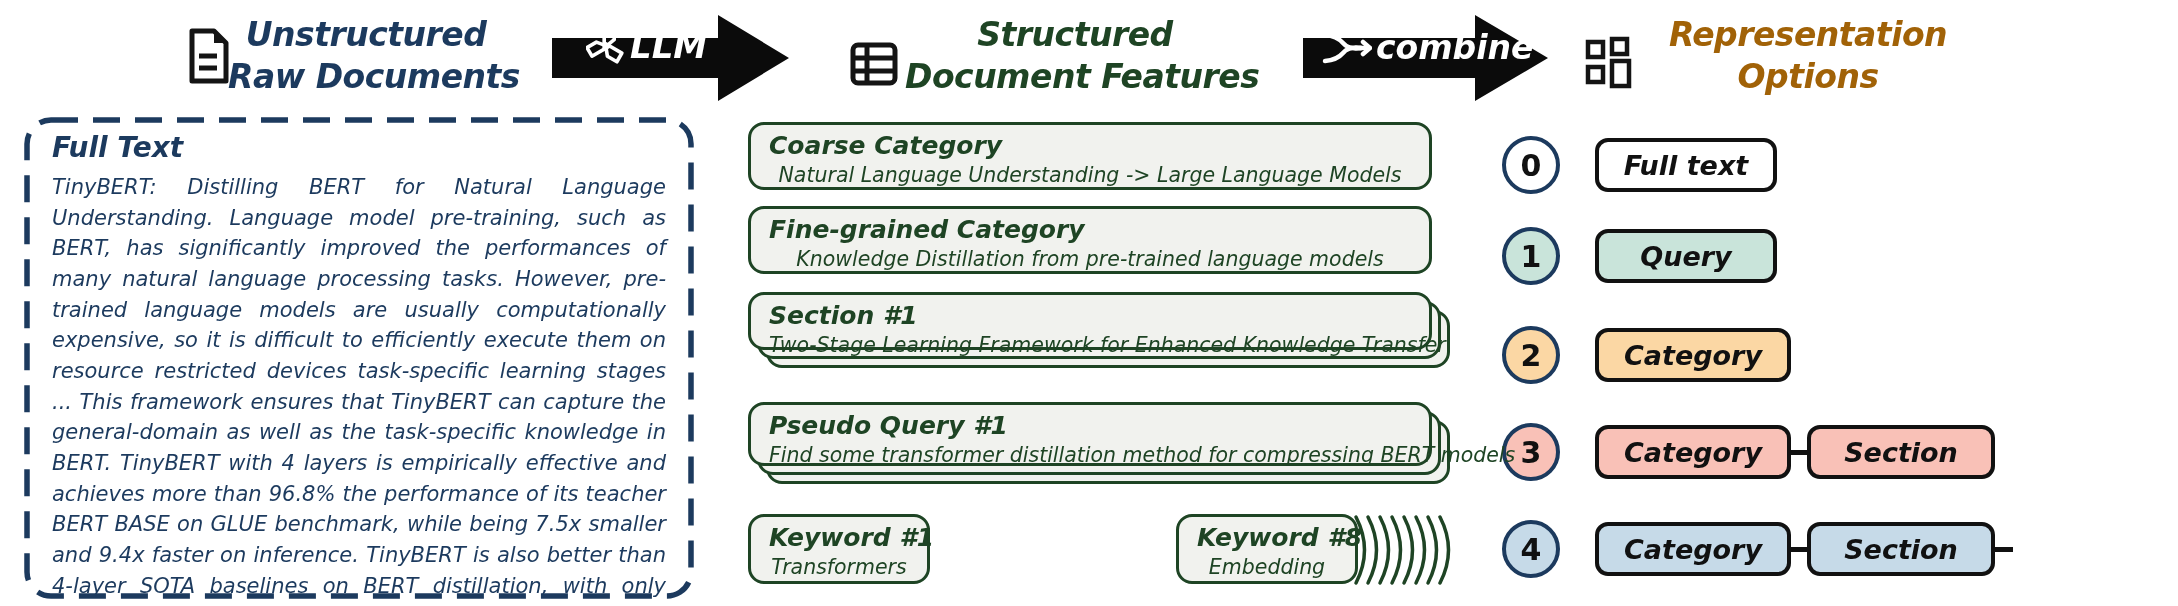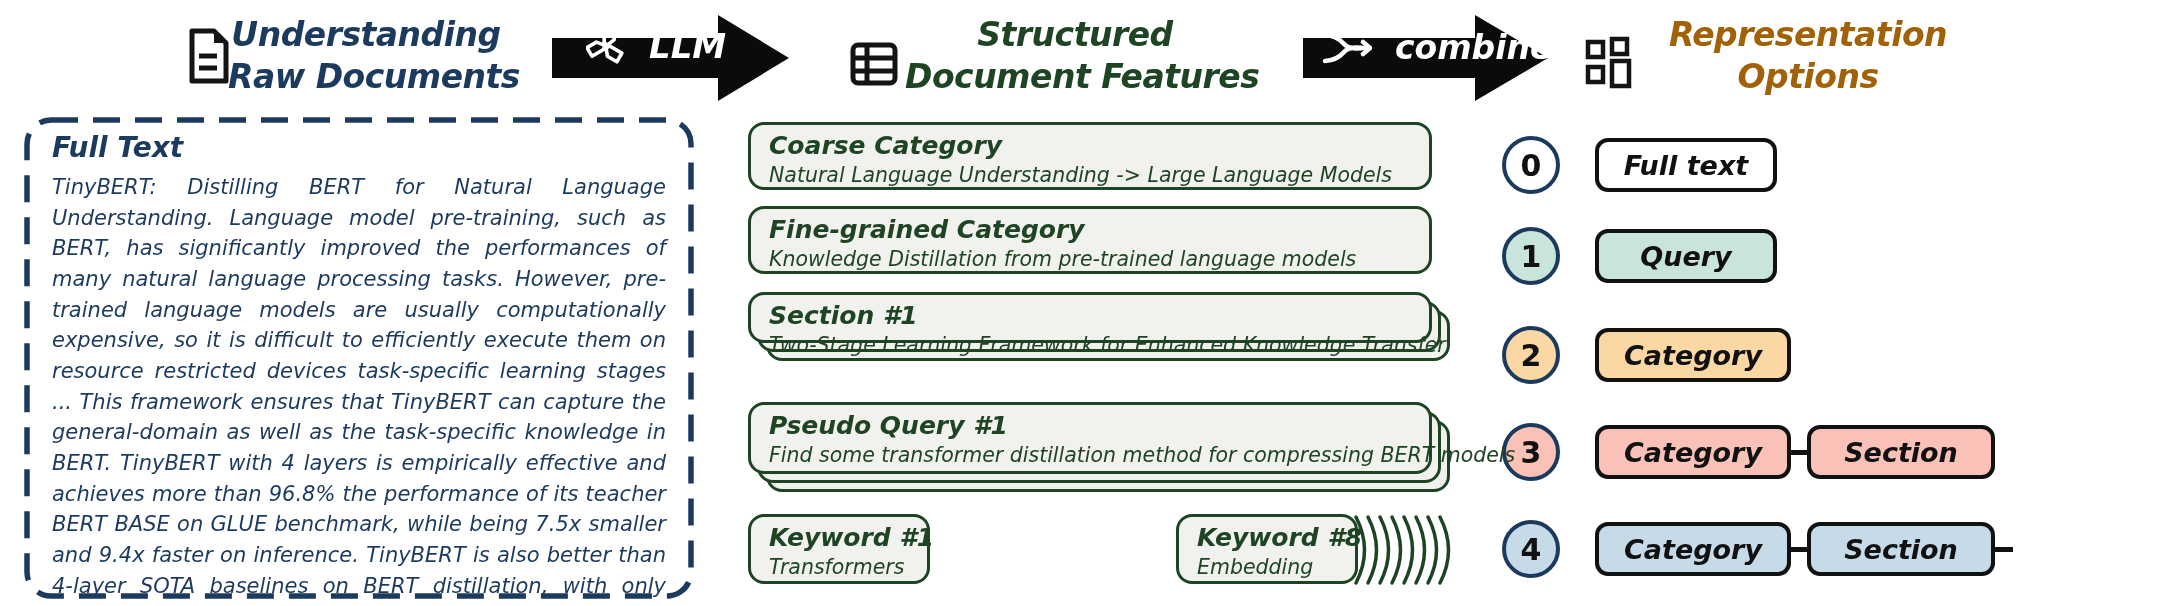--- a/index.html
+++ b/index.html
@@ -9,38 +9,38 @@
   }
   
   .hdr-text{position:absolute;text-align:center;font-style:italic;font-weight:bold;
     font-size:33px;line-height:1.28;letter-spacing:-0.5px;white-space:nowrap;}
   .hdr-navy{color:#1c3a5e;}
   .hdr-green{color:#1e4424;}
   .hdr-black{color:#a16207;}
   .hdr-icon{position:absolute;}
   
   .arrow-svg{position:absolute;}
-  .arrow-content{position:absolute;display:flex;align-items:center;gap:23px;
+  .arrow-content{position:absolute;display:flex;align-items:center;gap:4px;
     color:#ffffff;font-style:italic;font-weight:bold;z-index:3;}
   .arrow-label{font-size:34px;white-space:nowrap;}
   
   .ft-card{position:absolute;left:24px;top:117px;width:670px;height:482px;}
   .ft-border{position:absolute;left:0;top:0;}
   .ft-inner{position:absolute;left:28px;right:28px;top:12px;color:#1c3a5e;font-style:italic;}
   .ft-title{font-size:28px;font-weight:bold;margin:2px 0 8px 0;}
   .ft-body{font-size:21px;line-height:1.46;text-align:justify;}
   
   .feat{position:absolute;width:684px;border-radius:22px;}
   .feat .layer{position:absolute;inset:0;background:#f1f2ee;border:3.5px solid #1e4424;border-radius:16px;}
   .feat .layer.l1{transform:translate(9px,9px);z-index:1;}
   .feat .layer.l2{transform:translate(18px,18px);z-index:0;}
   .feat .card{position:absolute;inset:0;background:#f1f2ee;border:3.5px solid #1e4424;
     border-radius:16px;padding:5px 18px;box-sizing:border-box;color:#1e4424;font-style:italic;z-index:2;}
   .feat-title{font-size:25px;font-weight:bold;line-height:1.25;white-space:nowrap;}
-  .feat-value{font-size:20.5px;line-height:1.25;margin-top:2px;white-space:nowrap;}
+  .feat-value{font-size:20.5px;line-height:1.25;margin-top:2px;white-space:nowrap;text-align:center;}
   .kw{width:182px;height:70px;}
   .fan-svg{position:absolute;z-index:0;}
   
   .opt-circle{position:absolute;left:1502px;width:58px;height:58px;border:4.5px solid #1c3a5e;
     border-radius:50%;box-sizing:border-box;display:flex;align-items:center;justify-content:center;
     font-size:30px;font-weight:bold;color:#111111;background:#ffffff;}
   .pill{position:absolute;height:54px;border:4.5px solid #111111;border-radius:13px;
     box-sizing:border-box;display:flex;align-items:center;justify-content:center;
     font-size:27px;font-weight:bold;font-style:italic;color:#111111;background:#ffffff;white-space:nowrap;}
   .conn{position:absolute;height:5px;background:#111111;}
@@ -55,21 +55,21 @@
 
 <div class="canvas">
 
   <svg class="hdr-icon" style="left:186px;top:28px;" width="44" height="56" viewBox="0 0 44 56">
     <path d="M6 3 h22 l12 12 v38 h-34 z" fill="none" stroke="#141414" stroke-width="5" stroke-linejoin="round"></path>
     <path d="M28 3 v12 h12 z" fill="#141414"></path>
     <line x1="13" y1="28" x2="31" y2="28" stroke="#141414" stroke-width="5"></line>
     <line x1="13" y1="40" x2="31" y2="40" stroke="#141414" stroke-width="5"></line>
   </svg>
   <div class="hdr-text hdr-navy" style="left:228px;top:14px;width:276px;">
-    <div>Understanding</div>
+    <div>Unstructured</div>
     <div>Raw Documents</div>
   </div>
 
   <svg class="arrow-svg" style="left:552px;top:14px;" width="238" height="88" viewBox="0 0 238 88">
     <polygon points="0,24 166,24 166,1 237,44 166,87 166,64 0,64" fill="#0b0b0b"></polygon>
   </svg>
   <div class="arrow-content" style="left:586px;top:26px;">
     <svg width="40" height="40" viewBox="-22 -22 44 44">
       <g fill="none" stroke="#ffffff" stroke-width="4" stroke-linejoin="round">
         <path d="M-2,-19 L9,-19 L9,-7 L-2,2 Z" transform="rotate(0)"></path>
@@ -134,30 +134,30 @@
     </div>
   </div>
 
   <div class="feat" style="left:748px;top:206px;height:68px;">
     <div class="card">
       <div class="feat-title">Fine-grained Category</div>
       <div class="feat-value">Knowledge Distillation from pre-trained language models</div>
     </div>
   </div>
 
-  <div class="feat" style="left:748px;top:292px;height:51px;">
+  <div class="feat" style="left:748px;top:292px;height:58px;">
     <div class="layer l2"></div>
     <div class="layer l1"></div>
     <div class="card">
       <div class="feat-title">Section #1</div>
       <div class="feat-value">Two-Stage Learning Framework for Enhanced Knowledge Transfer</div>
     </div>
   </div>
 
-  <div class="feat" style="left:748px;top:402px;height:72px;">
+  <div class="feat" style="left:748px;top:402px;height:64px;">
     <div class="layer l2"></div>
     <div class="layer l1"></div>
     <div class="card">
       <div class="feat-title">Pseudo Query #1</div>
       <div class="feat-value">Find some transformer distillation method for compressing BERT models</div>
     </div>
   </div>
 
   <div class="feat kw" style="left:748px;top:514px;">
     <div class="card">

